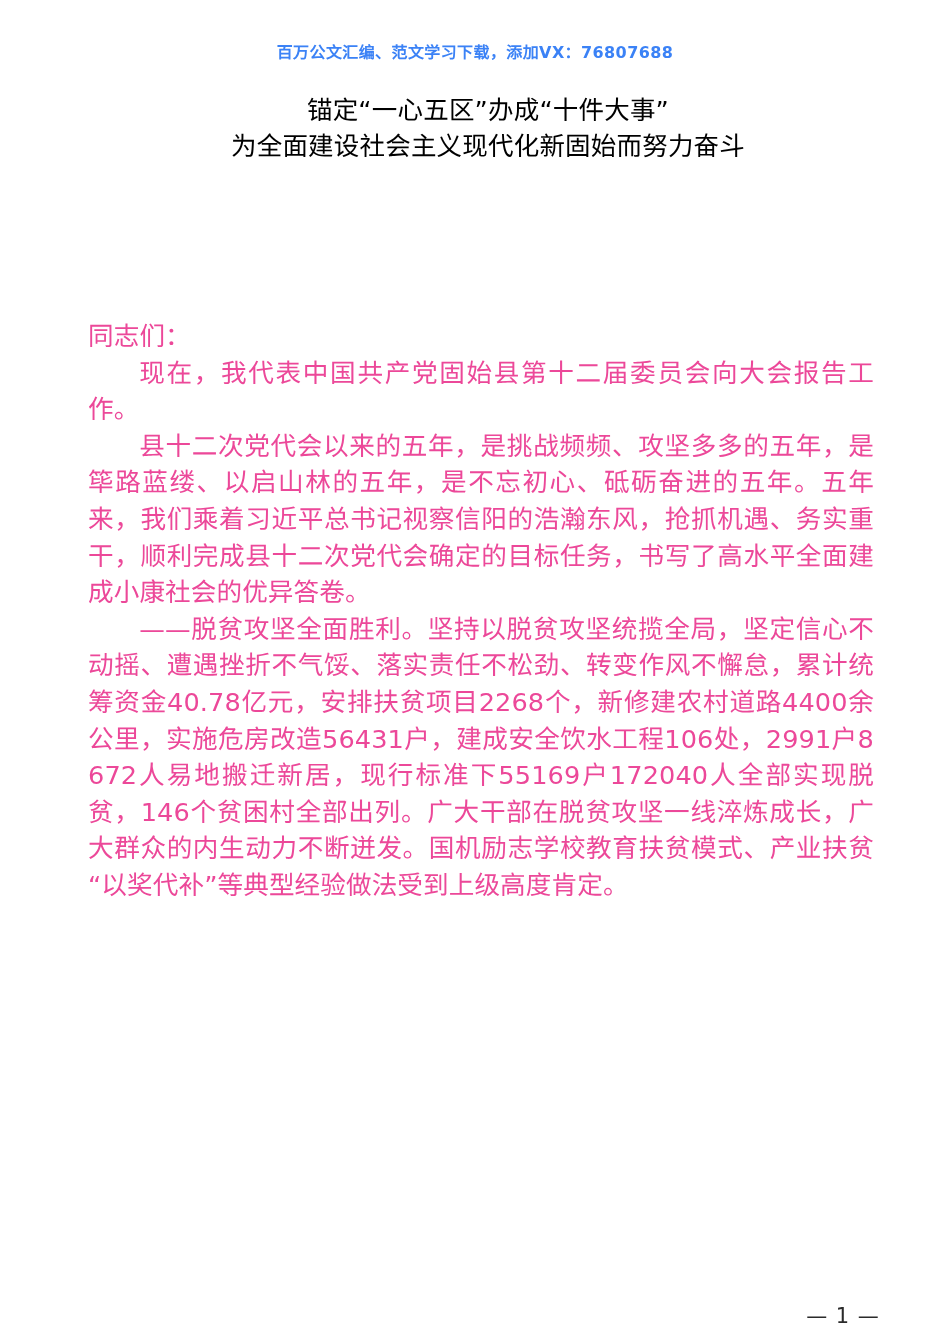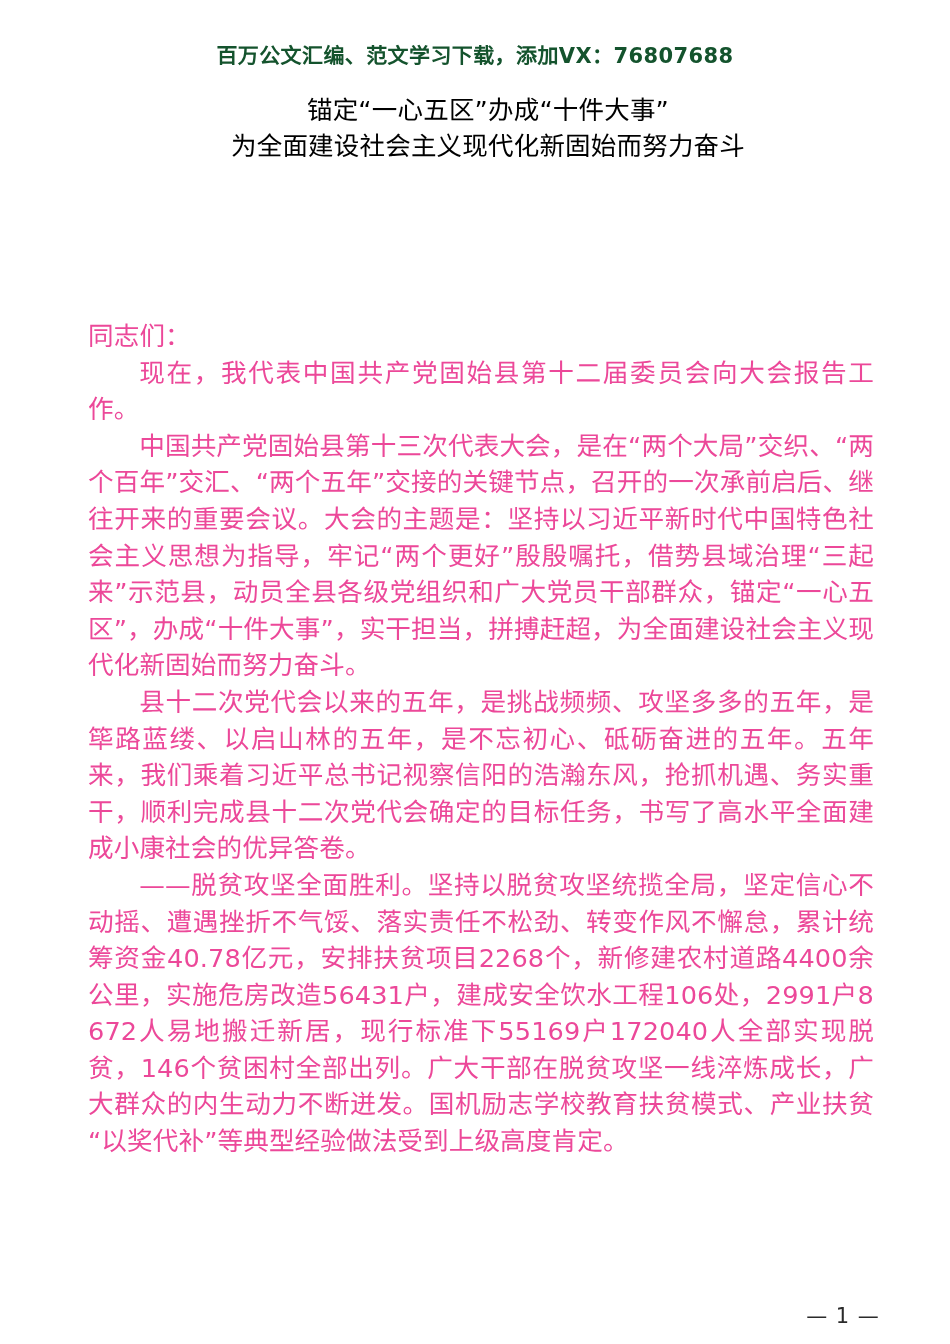--- a/index.html
+++ b/index.html
@@ -23,24 +23,24 @@
     box-sizing: border-box;
   }
 
   
   .promo-header {
     position: absolute;
     top: 42px;
     left: 0;
     width: 950px;
     text-align: center;
-    font-size: 21px;
+    font-size: 16px;
     font-weight: bold;
     letter-spacing: 0.4px;
-    color: #14532d;
+    color: #3b82f6;
     line-height: 1.35;
     white-space: nowrap;
   }
 
   
   .title-block {
     position: absolute;
     top: 92px;
     left: 13px;
     width: 950px;
@@ -110,21 +110,20 @@
   <div class="promo-header">百万公文汇编、范文学习下载，添加VX：76807688</div>
 
   <div class="title-block">
     <div class="title-line">锚定“一心五区”办成“十件大事”</div>
     <div class="title-line">为全面建设社会主义现代化新固始而努力奋斗</div>
   </div>
 
   <div class="body-block">
     <p class="para salutation">同志们：</p>
     <p class="para indent">现在，我代表中国共产党固始县第十二届委员会向大会报告工作。</p>
-    <p class="para indent">中国共产党固始县第十三次代表大会，是在“两个大局”交织、“两个百年”交汇、“两个五年”交接的关键节点，召开的一次承前启后、继往开来的重要会议。大会的主题是：坚持以习近平新时代中国特色社会主义思想为指导，牢记“两个更好”殷殷嘱托，借势县域治理“三起来”示范县，动员全县各级党组织和广大党员干部群众，锚定“一心五区”，办成“十件大事”，实干担当，拼搏赶超，为全面建设社会主义现代化新固始而努力奋斗。</p>
     <p class="para indent">县十二次党代会以来的五年，是挑战频频、攻坚多多的五年，是筚路蓝缕、以启山林的五年，是不忘初心、砥砺奋进的五年。五年来，我们乘着习近平总书记视察信阳的浩瀚东风，抢抓机遇、务实重干，顺利完成县十二次党代会确定的目标任务，书写了高水平全面建成小康社会的优异答卷。</p>
     <p class="para indent">——脱贫攻坚全面胜利。坚持以脱贫攻坚统揽全局，坚定信心不动摇、遭遇挫折不气馁、落实责任不松劲、转变作风不懈怠，累计统筹资金40.78亿元，安排扶贫项目2268个，新修建农村道路4400余公里，实施危房改造56431户，建成安全饮水工程106处，2991户8672人易地搬迁新居，现行标准下55169户172040人全部实现脱贫，146个贫困村全部出列。广大干部在脱贫攻坚一线淬炼成长，广大群众的内生动力不断迸发。国机励志学校教育扶贫模式、产业扶贫“以奖代补”等典型经验做法受到上级高度肯定。</p>
   </div>
 
   <div class="footer">
     <span class="footer-inner">— 1 —</span>
   </div>
 
 </div>
 

